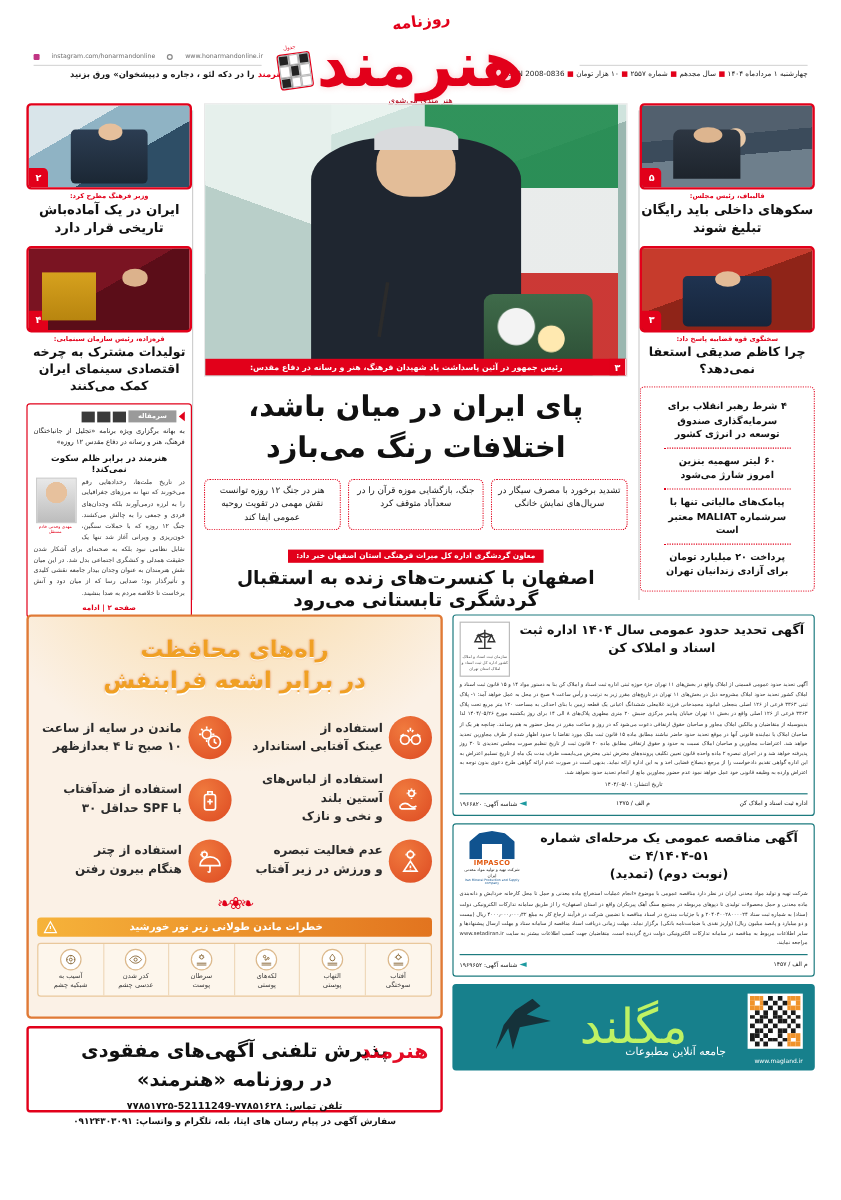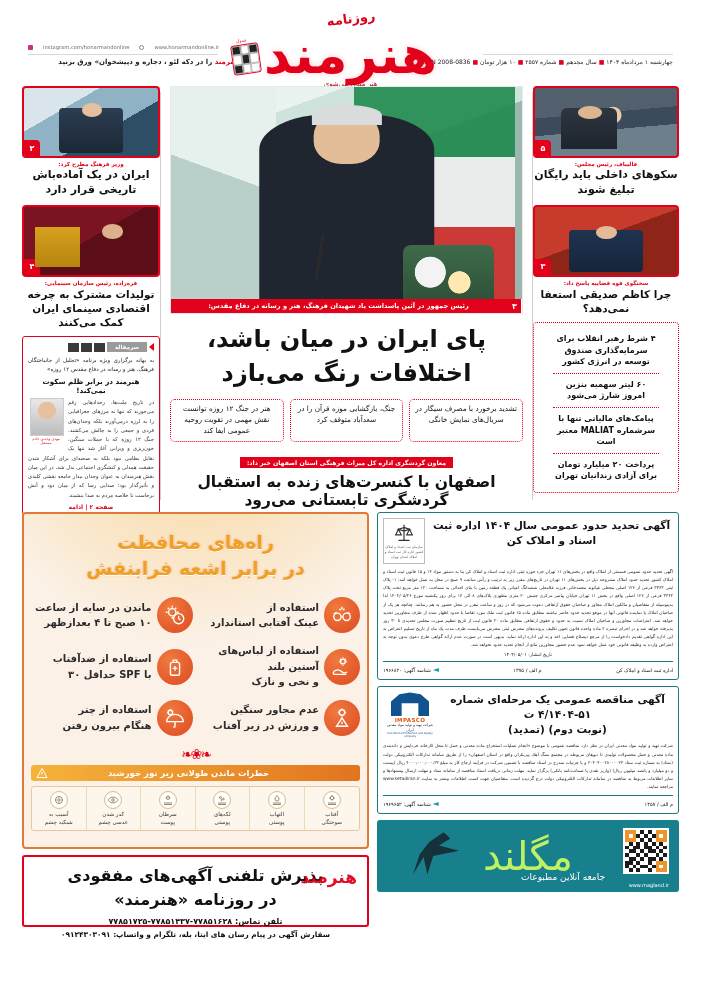--- a/index.html
+++ b/index.html
@@ -733,21 +733,21 @@
           <div class="uv-item">
             <div class="uv-ico">
               <svg viewBox="0 0 24 24" fill="none" stroke="#fff" stroke-width="1.5">
                 <circle cx="12" cy="6" r="3"></circle>
                   <path d="M12 1.5v1M12 9.5v1M7.5 6h1M15.5 6h1"></path>
                 <path d="M12 12l-6 9h12l-6-9z"></path>
                   <path d="M12 16v2.5M12 19.6v.5"></path>
               </svg>
             </div>
             <div class="uv-txt">
-              <div>عدم مجاور سنگین</div>
+              <div>عدم فعالیت تبصره</div>
               <div>و ورزش در زیر آفتاب</div>
             </div>
           </div>
 
           <div class="uv-item">
             <div class="uv-ico">
               <svg viewBox="0 0 24 24" fill="none" stroke="#fff" stroke-width="1.5">
                 <circle cx="7" cy="6" r="2.4"></circle>
                   <path d="M7 2.2v1M3.2 6h1M4.4 3.4l.7.7"></path>
                 <path d="M3 16c0-4.4 4-8 9-8s9 3.6 9 8H3z"></path>
@@ -855,18 +855,18 @@
               <div>شبکیه چشم</div>
             </div>
           </div>
         </div>
       </div>
 
       <div class="adbox">
         <div class="adbox-logo">هنرمند</div>
         <div class="adbox-t1">پذیرش تلفنی آگهی‌های مفقودی</div>
         <div class="adbox-t1">در روزنامه «هنرمند»</div>
-        <div class="adbox-phone">تلفن تماس: ۷۷۸۵۱۶۲۸-۷۷۸۵۱۴۳۷-۷۷۸۵۱۷۲۵</div>
+        <div class="adbox-phone">تلفن تماس: ۷۷۸۵۱۶۲۸-52111249-۷۷۸۵۱۷۲۵</div>
         <div class="adbox-order">سفارش آگهی در پیام رسان های ایتا، بله، تلگرام و واتساپ: ۰۹۱۲۴۳۰۳۰۹۱</div>
       </div>
     </div>
   </div>
 </div>
 
 </body></html>

